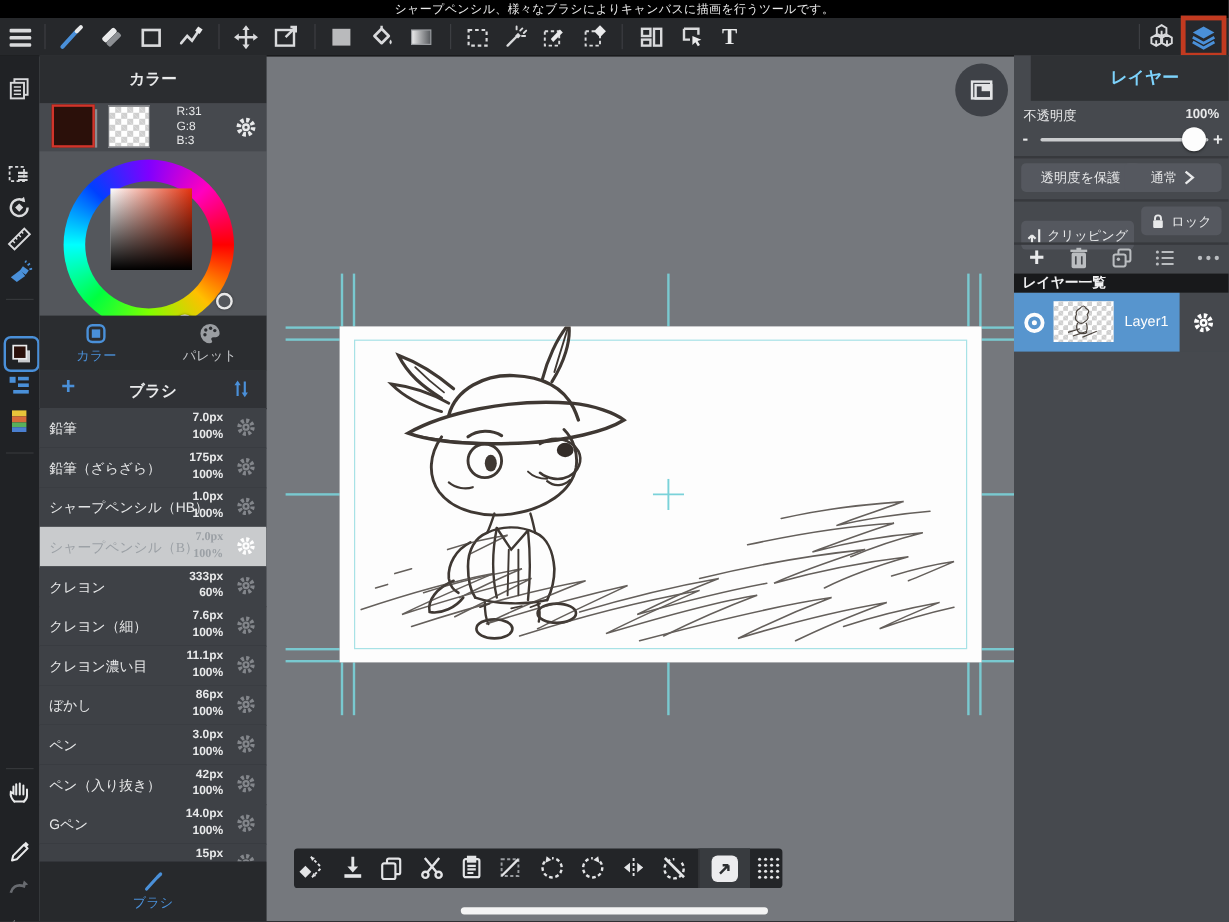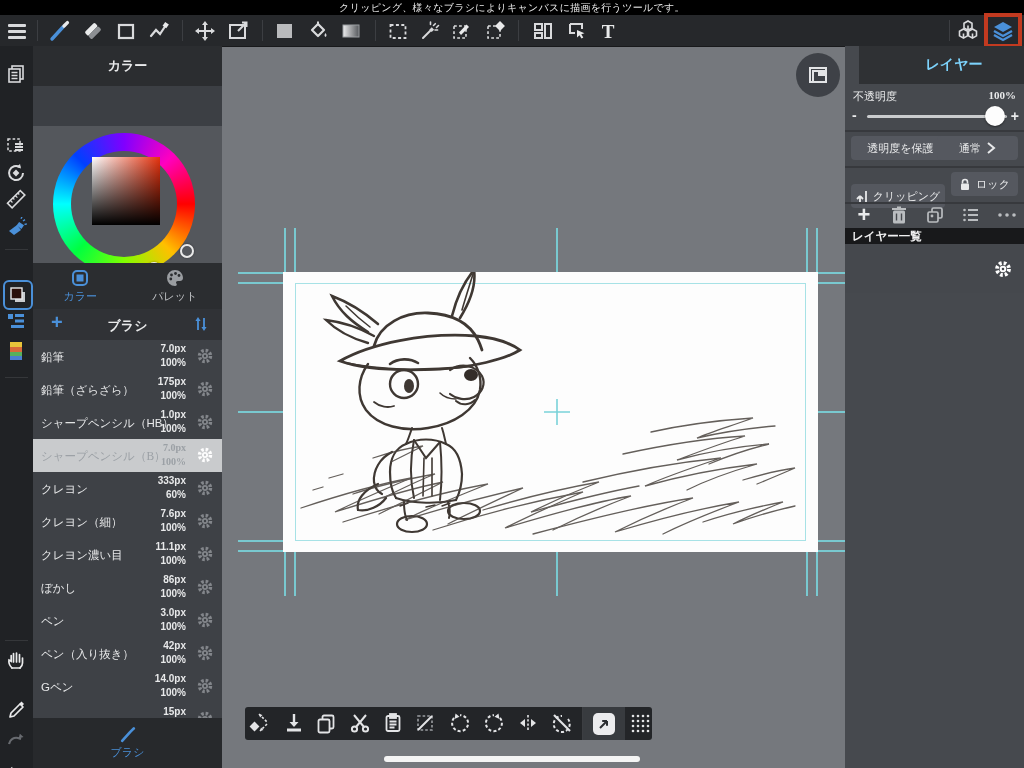--- a/index.html
+++ b/index.html
@@ -50,29 +50,29 @@
   
   #page{left:283px;top:272px;width:535px;height:280px;background:#fdfdfd;}
   #innerframe{left:12px;top:11px;width:509px;height:256px;border:1px solid #a7e2e6;}
   .gv{position:absolute;width:2px;height:44px;background:#7ad2d9;opacity:.9;}
   .gh{position:absolute;width:45px;height:2px;background:#7ad2d9;opacity:.9;}
   #bottombar{left:245px;top:707px;width:407px;height:33px;background:#232528;border-radius:3px;}
   .bt{position:absolute;top:4px;width:24px;height:24px;display:flex;align-items:center;justify-content:center;}
   #statuspill{left:420px;top:737px;width:198px;height:16px;background:rgba(44,46,49,.92);border-radius:2px;
               color:#dcdddd;font-size:10px;display:flex;align-items:center;justify-content:center;white-space:nowrap;}
   #homebar{left:384px;top:756px;width:256px;height:6px;border-radius:3px;background:#f4f4f4;}
-  .lbl-s{font-size:11px;color:#e8e9ea;font-family:Liberation Serif, serif;}
+  .lbl-s{font-size:11px;color:#e8e9ea;}
 </style>
 </head>
 <body>
 
 <div id="app">
 
   <div class="ab" id="statusbar">
-    <span>クリッピング、様々なブラシによりキャンバスに描画を行うツールです。</span>
+    <span>シャープペンシル、様々なブラシによりキャンバスに描画を行うツールです。</span>
   </div>
 
   <div class="ab" id="toolbar">
     <div class="tool" style="left:4px">
       <svg class="ic" width="22" height="18" viewBox="0 0 22 18">
           <g fill="#d9dadc">
             <rect x="2" y="2" width="18" height="3" rx="1"></rect>
             <rect x="2" y="8" width="18" height="3" rx="1"></rect>
             <rect x="2" y="14" width="18" height="3" rx="1"></rect>
           </g>
@@ -283,20 +283,35 @@
       <svg class="ic" width="22" height="22" viewBox="0 0 22 22">
           <path d="M18 15c-1-4.5-5-7-9-6l-3 1" fill="none" stroke="#e9eaeb" stroke-width="2.2"></path>
           <path d="M3.5 8l5 1.6-1.4-4.8z" fill="#e9eaeb"></path>
         </svg>
     </div>
   </div>
 
   <div class="ab" id="lpanel">
     <div class="phead" id="colorhead">カラー</div>
 
+    <div class="ab" style="left:0;top:40px;width:189px;height:40px;background:#46494e;">
+      <div class="ab" style="left:16px;top:5px;width:32px;height:32px;background:#8a8d91;"></div>
+      <div class="ab" style="left:10px;top:1px;width:32px;height:32px;background:#2b100a;border:2.5px solid #d2342a;"></div>
+      <div class="ab checker" style="left:57px;top:2px;width:33px;height:33px;border:1px solid #6e7175;"></div>
+      <div class="ab rgbtxt" style="left:114px;top:2px;">
+        <div>R:31</div>
+        <div>G:8</div>
+        <div>B:3</div>
+      </div>
+      <div class="ab" style="left:160px;top:8px;">
+        <svg class="ic" width="24" height="24" viewBox="0 0 24 24" style="color:#e9eaeb">
+            <use href="#g-gear"></use>
+          </svg>
+      </div>
+    </div>
 
     <div class="ab" style="left:0;top:80px;width:189px;height:183px;background:#54575c;">
       <div class="ab" id="wheelring" style="left:20px;top:7px;width:142px;height:142px;"></div>
       <div class="ab" id="wheelhole" style="left:38px;top:25px;width:106px;height:106px;"></div>
       <div class="ab" id="svsq" style="left:59px;top:31px;width:68px;height:68px;"></div>
       <div class="ab ringdot" style="left:147px;top:118px;width:10px;height:10px;"></div>
       <div class="ab ringdot" style="left:114px;top:136px;width:10px;height:10px;"></div>
     </div>
 
     <div class="ab" style="left:0;top:217px;width:189px;height:46px;background:#2b2d30;display:flex;">
@@ -699,20 +714,36 @@
       <svg class="ic" width="22" height="22" viewBox="0 0 22 22">
           <circle cx="4" cy="11" r="1.8" fill="#babdc0"></circle>
           <circle cx="11" cy="11" r="1.8" fill="#babdc0"></circle>
           <circle cx="18" cy="11" r="1.8" fill="#babdc0"></circle>
         </svg>
     </div>
 
     <div class="ab" style="left:0;top:182px;width:179px;height:16px;background:#18191b;color:#f0f0f1;font-size:11.5px;font-weight:bold;line-height:16px;padding-left:7px;box-sizing:border-box;">レイヤー一覧</div>
 
     <div class="ab" style="left:0;top:198px;width:179px;height:49px;background:#45484d;">
+      <div class="ab" style="left:0;top:0;width:138px;height:49px;background:#5795ce;">
+        <svg class="ab ic" style="left:6px;top:14px" width="22" height="22" viewBox="0 0 24 24">
+            <circle cx="12" cy="12" r="7.5" fill="none" stroke="#fdfdfd" stroke-width="3.4"></circle>
+            <circle cx="12" cy="12" r="2.3" fill="#fdfdfd"></circle>
+          </svg>
+        <div class="ab checker" style="left:33px;top:7px;width:50px;height:34px;background-size:8px 8px;background-position:0 0,4px 4px;">
+          <svg class="ic" width="50" height="34" viewBox="0 0 50 34">
+              <g fill="none" stroke="#4a433d" stroke-width="1">
+                <path d="M22 6 q3-4 5 0 q4 2 1 5 q2 4-2 6 q-3 3-6 0 q-3-2-1-6 q-1-3 3-5z"></path>
+                <path d="M20 18 q-2 5 1 8 M27 18 q2 4 0 8 M21 26 q4 2 7 0"></path>
+                <path d="M12 26 l10-3 M16 29 l12-4 M24 30 l12-5"></path>
+              </g>
+            </svg>
+        </div>
+        <span class="ab" style="left:92px;top:17px;color:#fdfdfd;font-size:12px;">Layer1</span>
+      </div>
       <div class="ab" style="left:146px;top:13px;">
         <svg class="ic" width="24" height="24" viewBox="0 0 24 24" style="color:#fdfdfd">
             <use href="#g-gear"></use>
           </svg>
       </div>
     </div>
   </div>
 
   <svg width="0" height="0" style="position:absolute">
     <defs>

